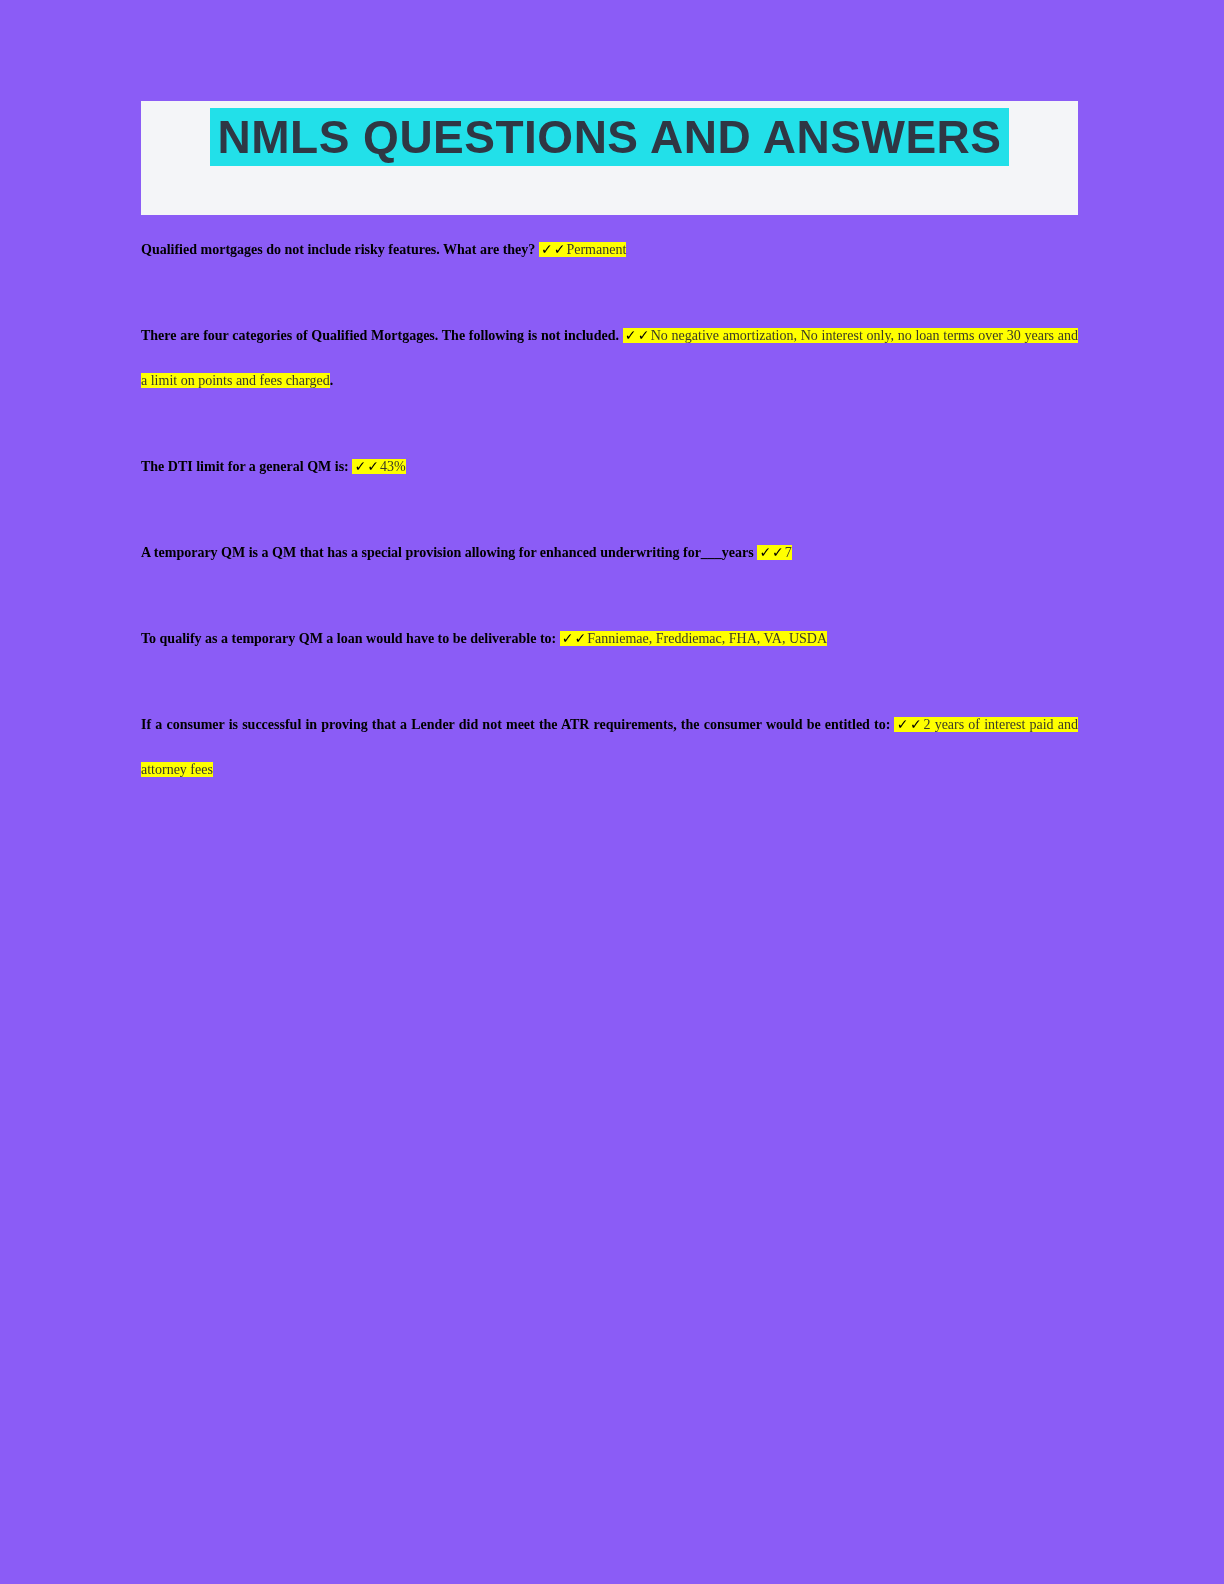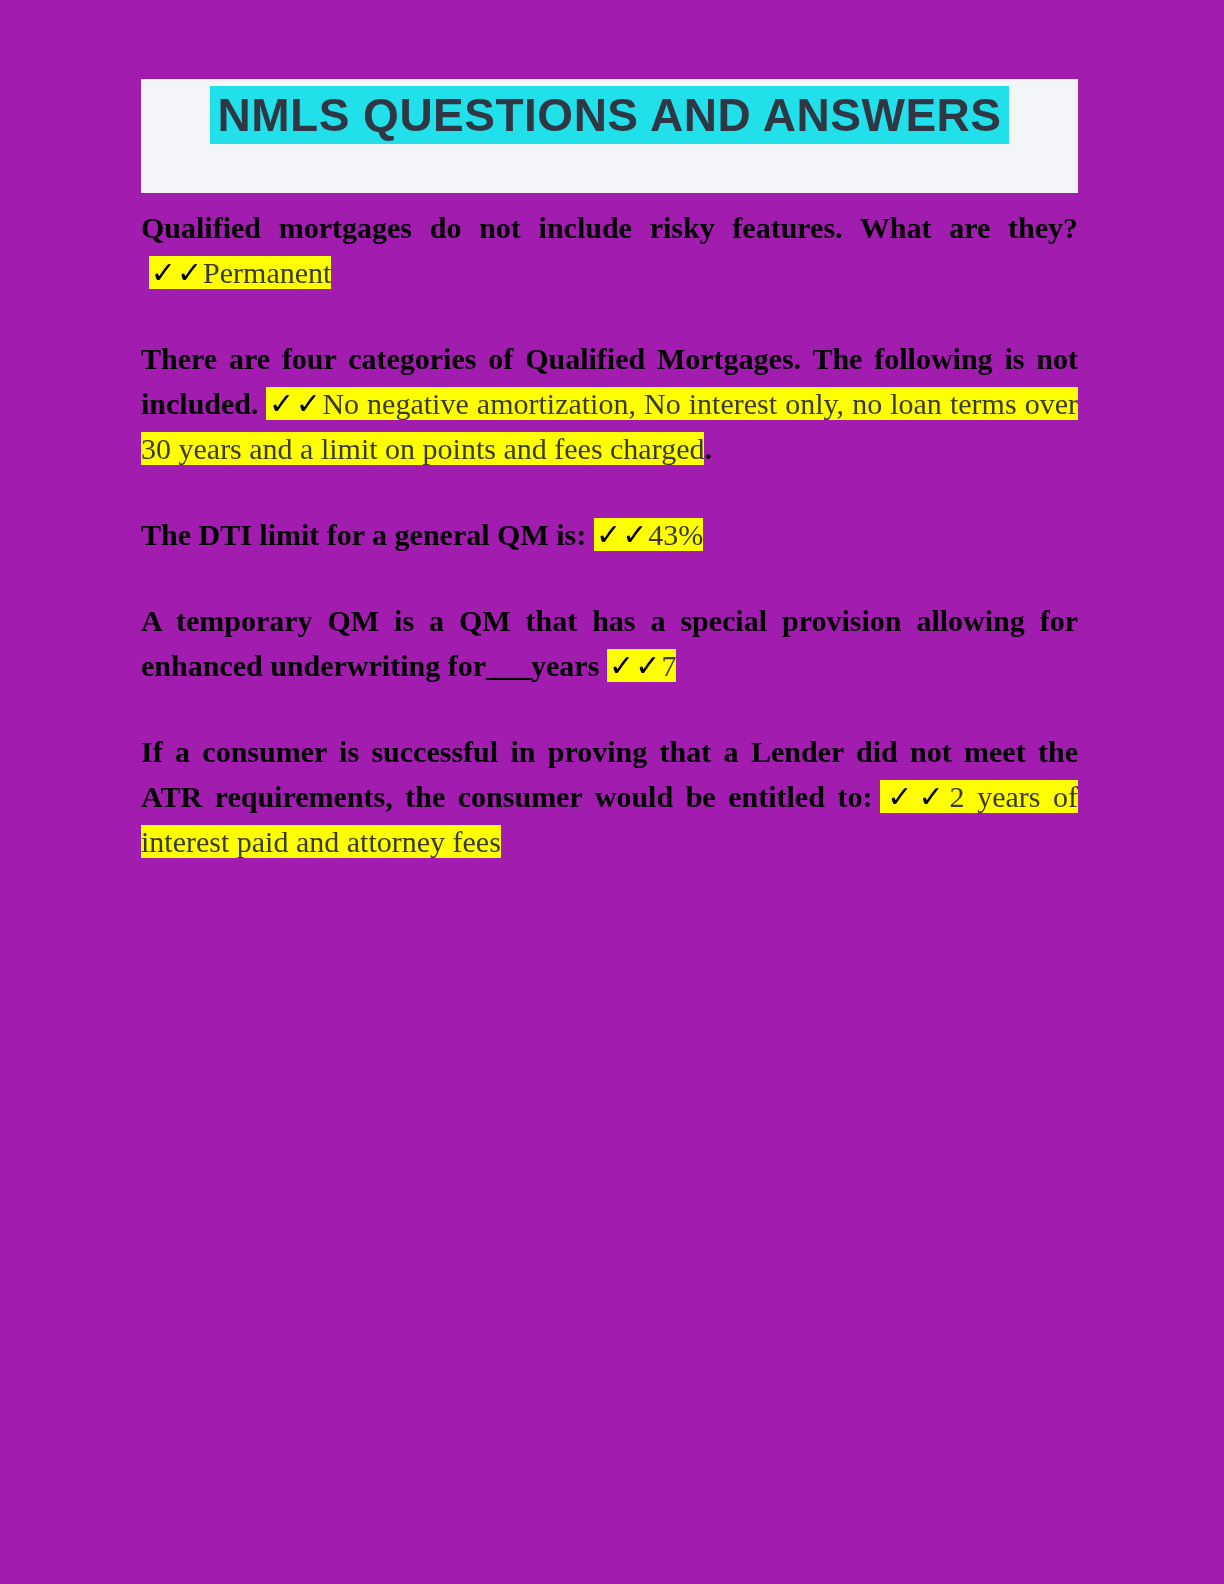--- a/index.html
+++ b/index.html
@@ -1,23 +1,23 @@
 <!DOCTYPE html>
 <html><head>
 <meta charset="utf-8">
 <style>
   html, body { margin: 0; padding: 0; background: #ffffff; }
   .page {
     position: relative;
     width: 1224px;
     height: 1584px;
     margin: 0 auto;
-    background: #a21caf;
+    background: #8b5cf6;
     box-sizing: border-box;
-    padding: 79px 146px 0 141px;
+    padding: 101px 146px 0 141px;
     font-family: "Liberation Serif", serif;
     overflow: hidden;
   }
   .title-band {
     background: #f4f5f8;
     text-align: center;
     padding: 5px 0 46px 0;
   }
   .doc-title {
     margin: 0;
@@ -28,21 +28,21 @@
     letter-spacing: 0.5px;
     color: #2f3744;
   }
   .hl-cyan {
     background: #22e0e9;
     padding: 3px 8px;
   }
   .qa-list { display: block; }
   .qa {
     margin: 41px 0;
-    font-size: 30px;
+    font-size: 14px;
     line-height: 45px;
     text-align: justify;
     color: #000000;
   }
   .qa:first-child { margin-top: 12px; }
   .q { font-weight: 700; color: #000000; }
   .hl-yellow { background: #ffff00; margin-left: 0.26em; }
   .check {
     font-family: "DejaVu Sans", sans-serif;
     font-weight: 700;
@@ -65,18 +65,19 @@
   <p class="qa"><span class="q">Qualified mortgages do not include risky features. What are they?</span><span class="hl-yellow"><span class="check">✓✓</span><span class="a">Permanent</span></span><span class="suffix"></span></p>
 
   <p class="qa"><span class="q">There are four categories of Qualified Mortgages. The following is not included.</span><span class="hl-yellow"><span class="check">✓✓</span><span class="a">No negative amortization, No interest only, no loan terms over 30 years and a limit on points and fees charged</span></span><span class="suffix">.</span></p>
 
   <p class="qa"><span class="q">The DTI limit for a general QM is:</span><span class="hl-yellow"><span class="check">✓✓</span><span class="a">43%</span></span><span class="suffix"></span></p>
 
 
 
   <p class="qa"><span class="q">A temporary QM is a QM that has a special provision allowing for enhanced underwriting for___years</span><span class="hl-yellow"><span class="check">✓✓</span><span class="a">7</span></span><span class="suffix"></span></p>
 
+  <p class="qa"><span class="q">To qualify as a temporary QM a loan would have to be deliverable to:</span><span class="hl-yellow"><span class="check">✓✓</span><span class="a">Fanniemae, Freddiemac, FHA, VA, USDA</span></span><span class="suffix"></span></p>
 
 
 
   <p class="qa"><span class="q">If a consumer is successful in proving that a Lender did not meet the ATR requirements, the consumer would be entitled to:</span><span class="hl-yellow"><span class="check">✓✓</span><span class="a">2 years of interest paid and attorney fees</span></span><span class="suffix"></span></p>
 </main>
 </div>
 
 </body></html>

